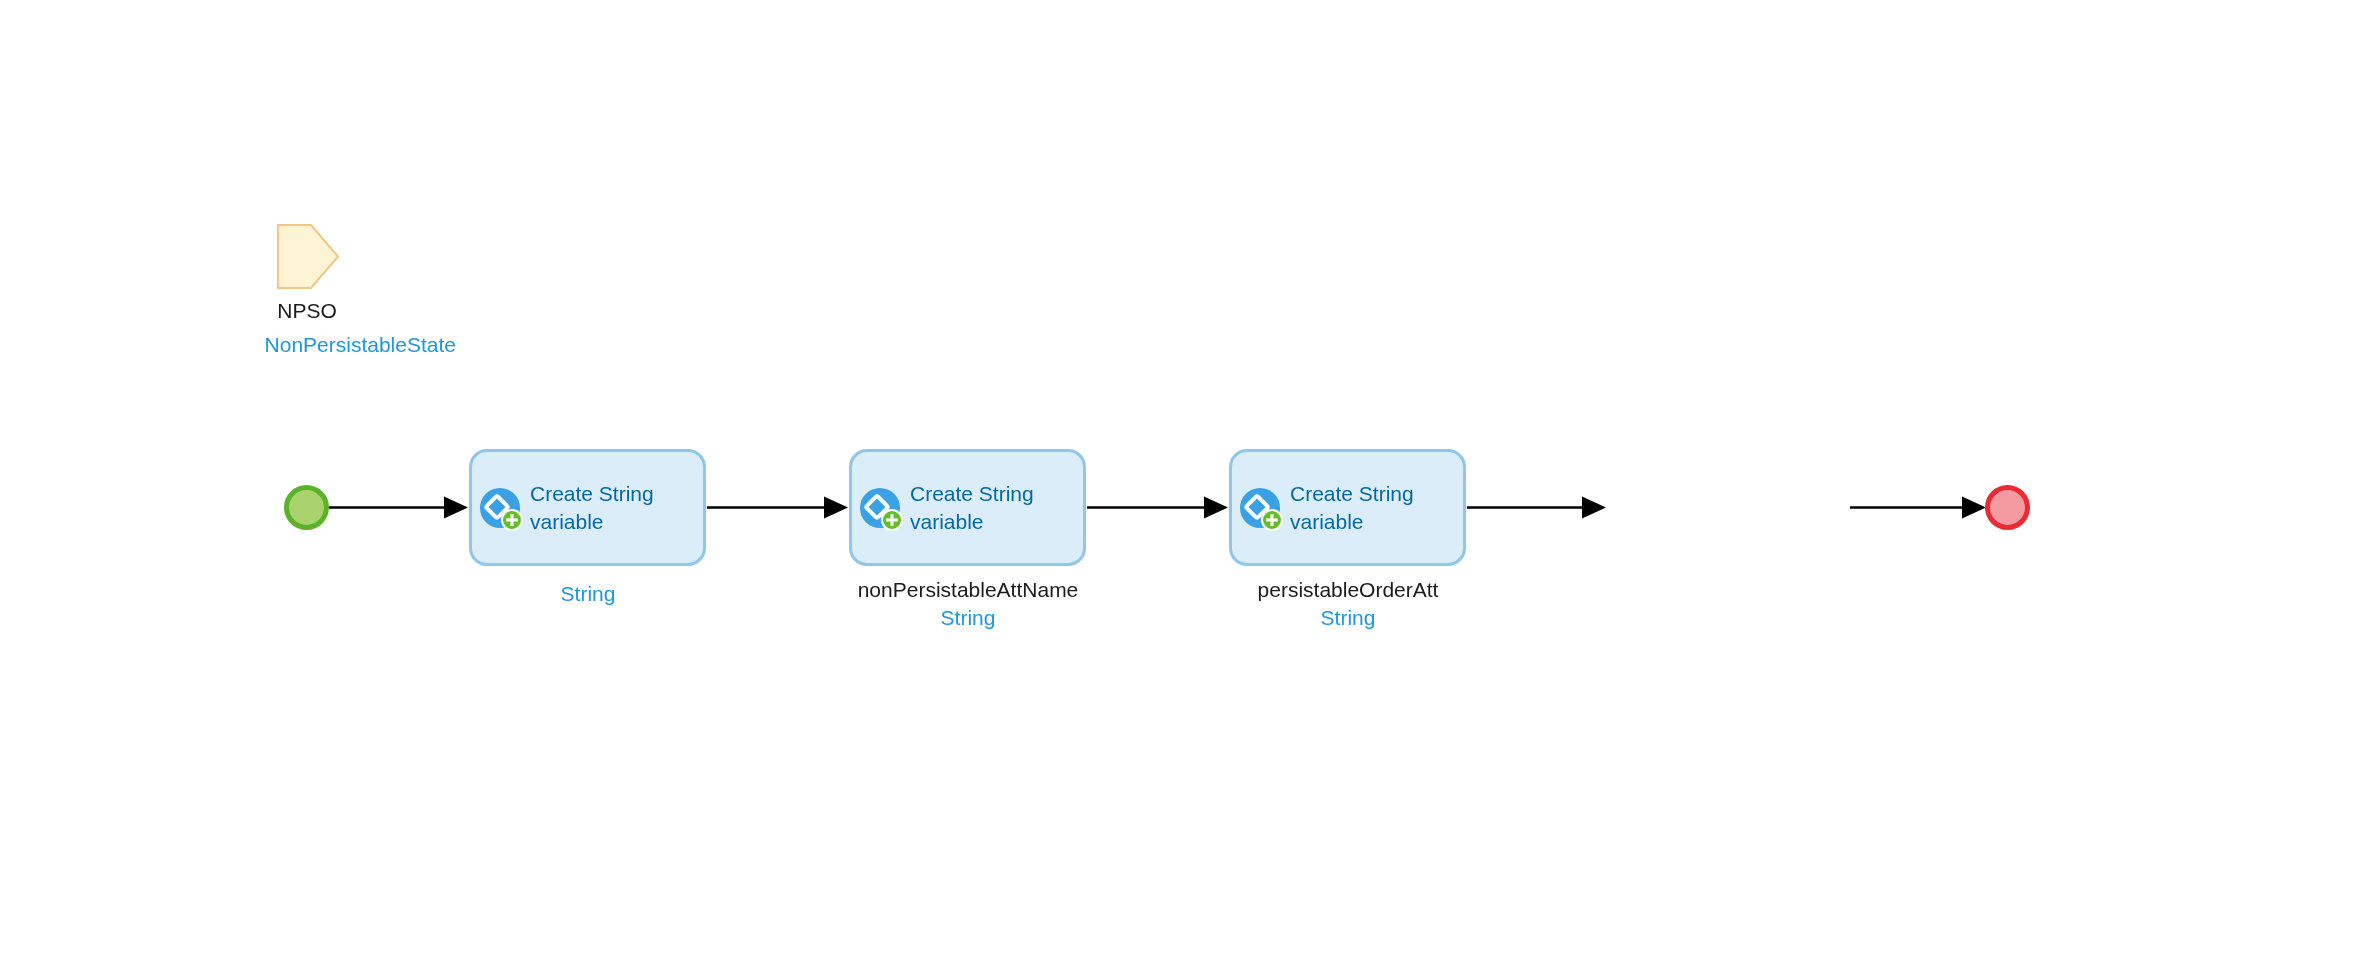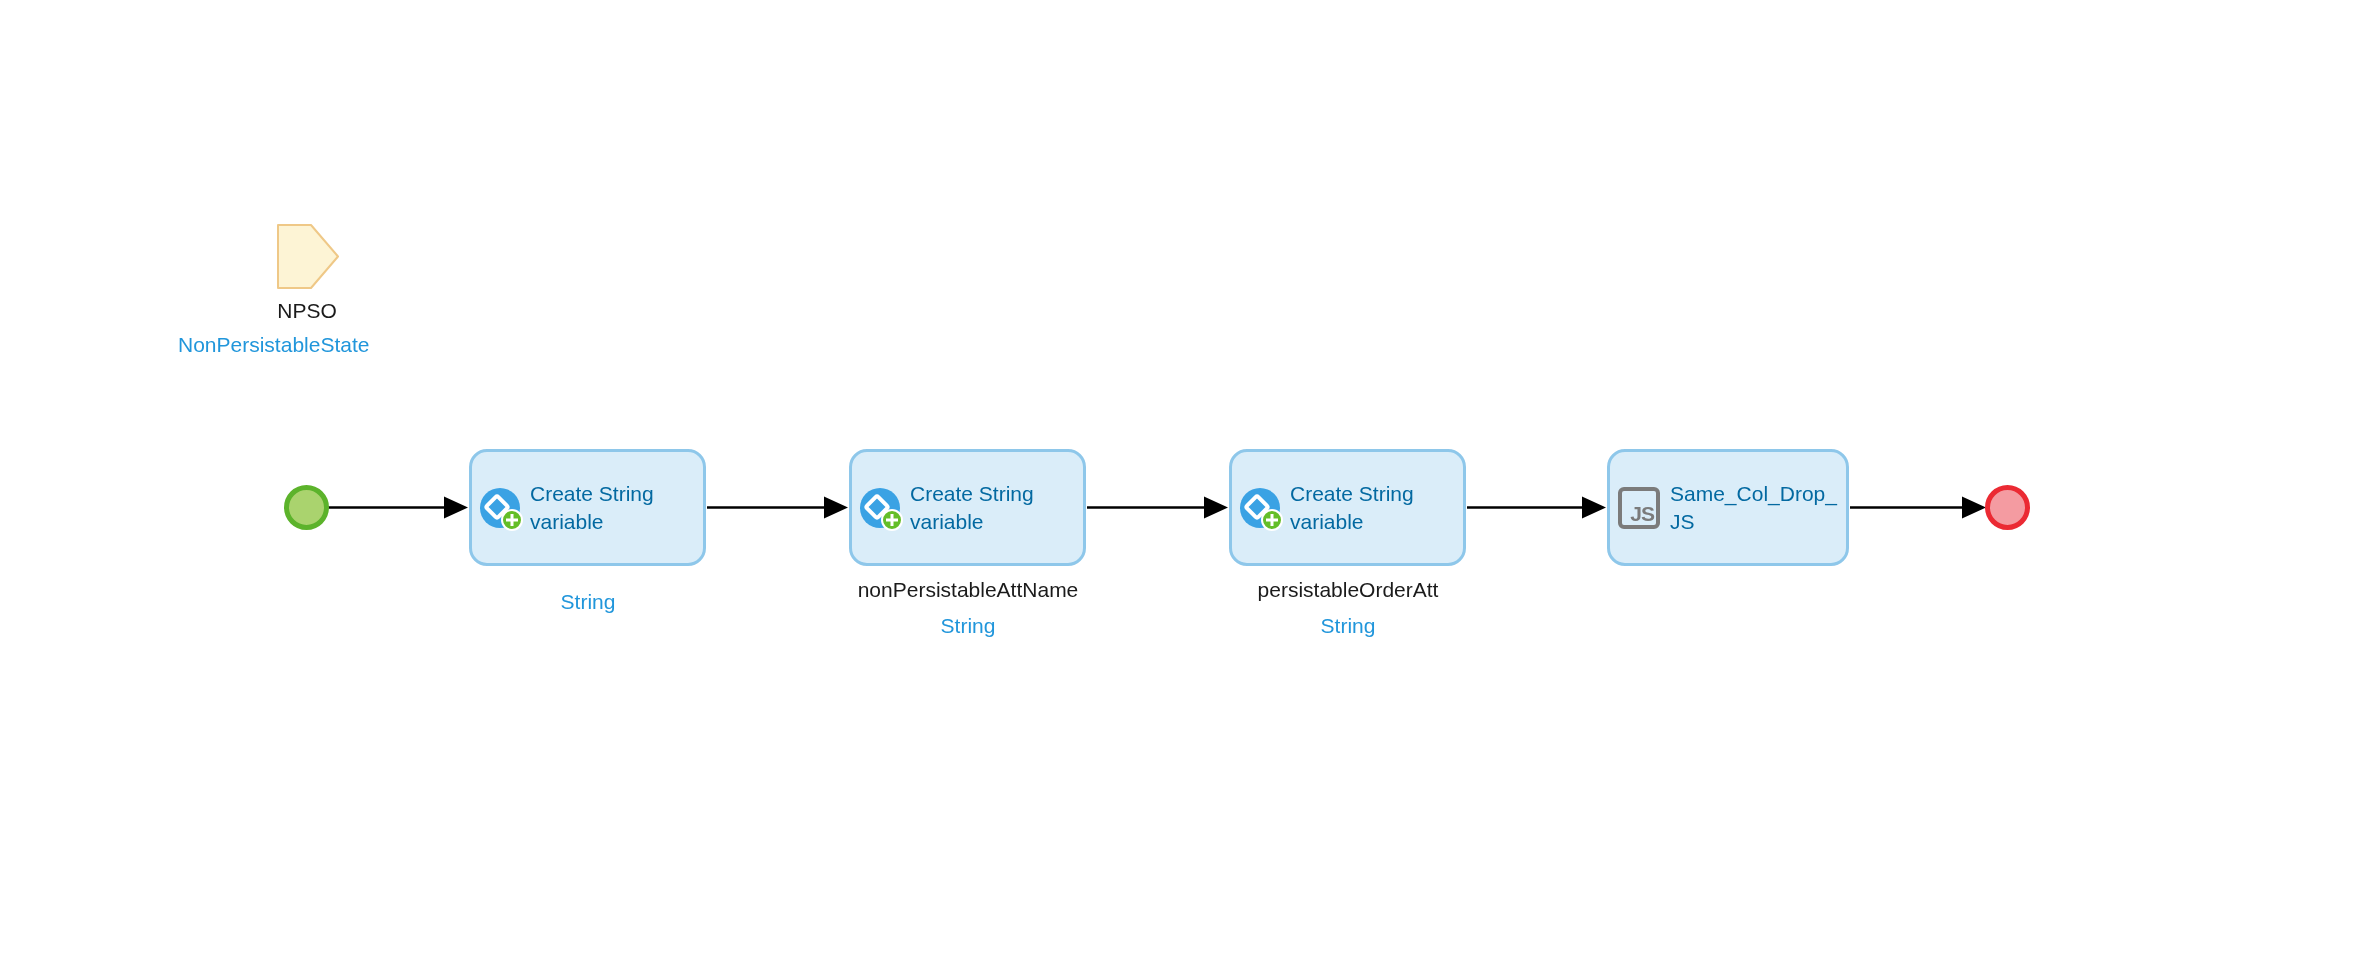--- a/index.html
+++ b/index.html
@@ -23,22 +23,22 @@
   }
   svg.connectors g { pointer-events: all; }
 
   
   .annotation-shape { position: absolute; left: 277px; top: 224px; }
   .annotation-name {
     position: absolute; left: 237px; top: 299px; width: 140px;
     text-align: center; font-size: 21px; color: #1b1b1b;
   }
   .annotation-entity {
-    position: absolute; left: 178px; top: 333px; width: 300px;
-    text-align: left; font-size: 21px; color: #2196db;
+    position: absolute; left: 156px; top: 333px; width: 300px;
+    text-align: right; font-size: 21px; color: #2196db;
   }
 
   
   .event {
     position: absolute;
     width: 45px; height: 45px;
     border-radius: 50%;
   }
   .event.start {
     left: 284px; top: 485px;
@@ -135,21 +135,21 @@
   .caption {
     position: absolute;
     top: 578px;
     width: 400px;
     text-align: center;
   }
   .caption.c1 { left: 388px; }
   .caption.c2 { left: 768px; text-align: center; }
   .caption.c3 { left: 1148px; }
   .caption-name { font-size: 21px; color: #1b1b1b; }
-  .caption-type { font-size: 21px; color: #2196db; margin-top: 12px; }
+  .caption-type { font-size: 21px; color: #2196db; margin-top: 4px; }
 </style>
 </head>
 <body>
 
 <div class="canvas">
 
   <svg class="connectors">
     <g>
       <line x1="328" y1="507.5" x2="450" y2="507.5" stroke="#000000" stroke-width="2.5"></line>
       <polygon points="468,507.5 444,496.5 444,518.5" fill="#000000"></polygon>
@@ -197,24 +197,20 @@
   </div>
 
   <div class="activity a3">
     <span class="cv-icon">
       <span class="cv-diamond"></span>
       <span class="cv-badge"></span>
     </span>
     <span class="activity-label">Create String variable</span>
   </div>
 
-  <div class="activity a4">
-    <span class="js-icon">JS</span>
-    <span class="activity-label breakall">Same_Col_Drop_JS</span>
-  </div>
 
   <div class="event end"></div>
 
   <div class="caption c1">
     <div class="caption-type">String</div>
   </div>
   <div class="caption c2">
     <div class="caption-name">nonPersistableAttName</div>
     <div class="caption-type">String</div>
   </div>

